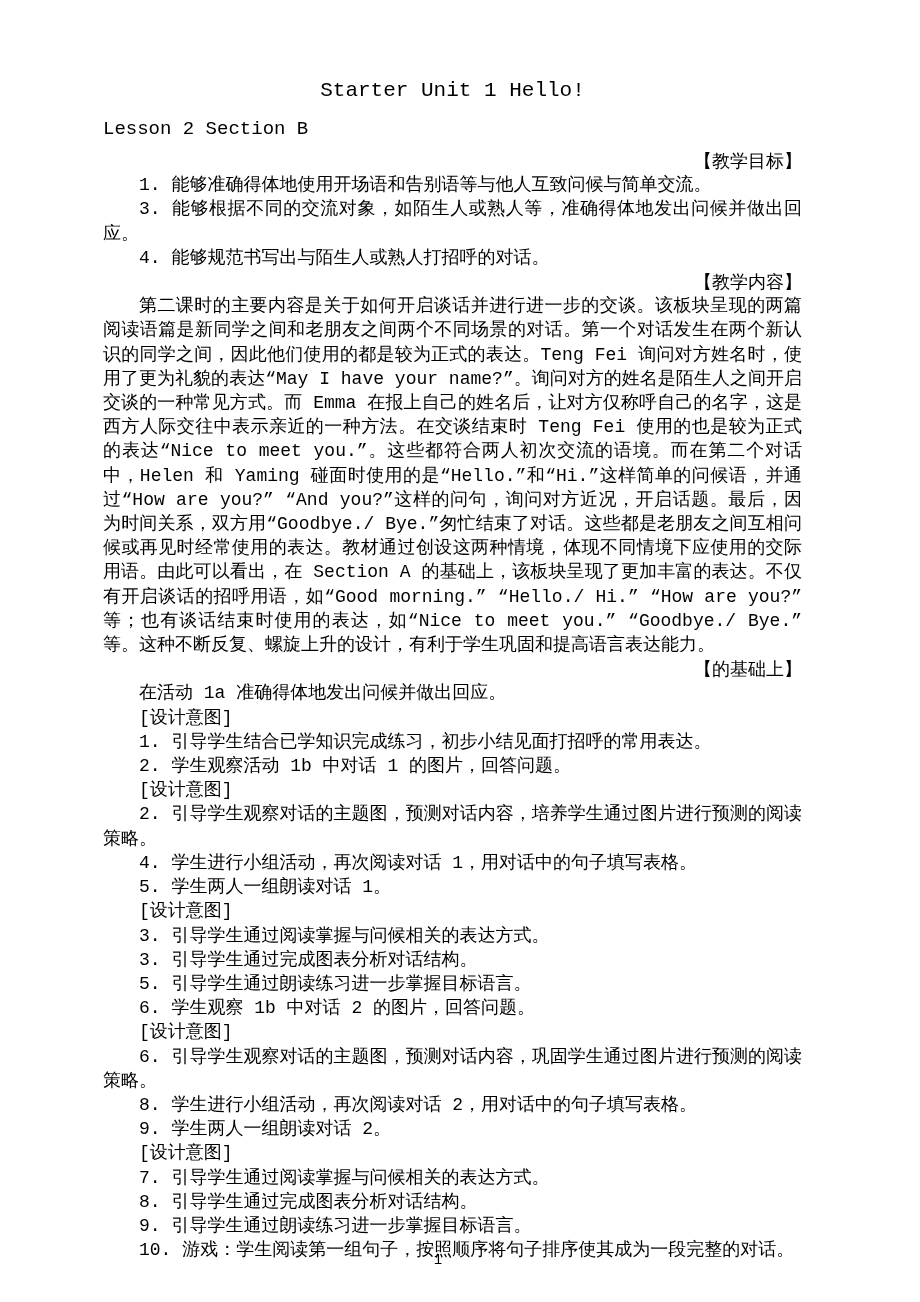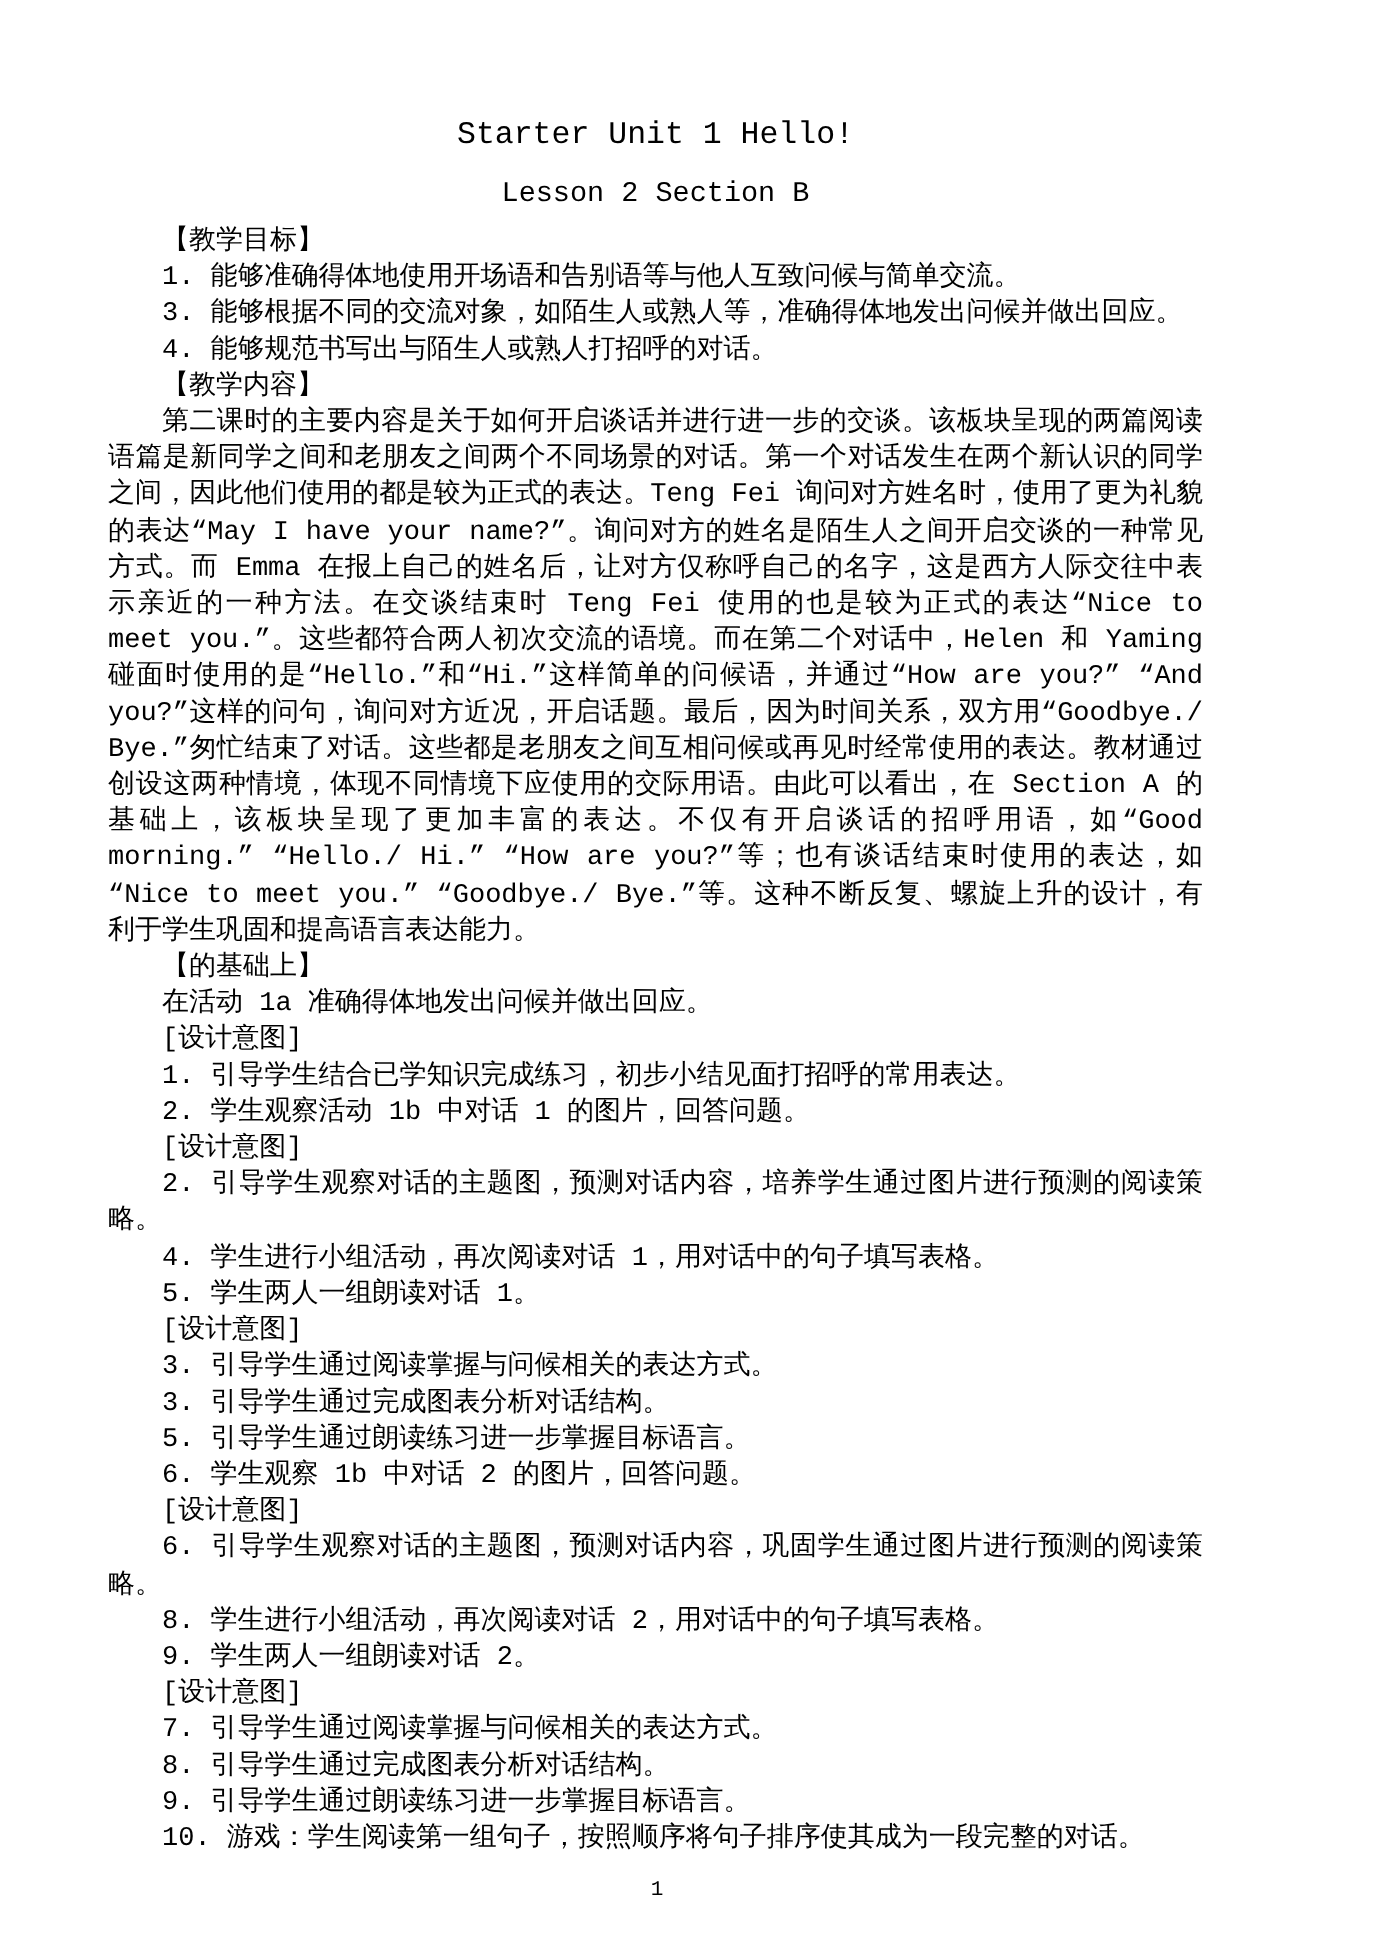--- a/index.html
+++ b/index.html
@@ -12,50 +12,50 @@
     height: 1302px;
     color: #000000;
     
     font-family: "Liberation Mono", "DejaVu Sans Mono", monospace;
   }
   .page {
     position: relative;
     box-sizing: border-box;
     width: 876px;
     height: 1302px;
-    padding: 76px 74px 0 72px;
+    padding: 76px 74px 0 103px;
     background: #ffffff;
     overflow: hidden;
   }
   .doc-title {
     margin: 0;
     font-size: 21px;
     font-weight: normal;
     line-height: 30px;
     text-align: center;
     white-space: nowrap;
   }
   .doc-subtitle {
     margin: 10px 0 7px 0;
     font-size: 19px;
     font-weight: normal;
     line-height: 26px;
-    text-align: center;
     white-space: nowrap;
   }
   .doc-blocks p {
     margin: 0;
     font-size: 18px;
     line-height: 24.2px;
     text-align: justify;
     text-indent: 2em;
     word-break: break-word;
   }
   .doc-blocks p.heading {
-    text-align: left;
+    text-align: right;
+    font-family: Liberation Serif, serif;
   }
   .page-number {
     position: absolute;
     left: 0;
     bottom: 34px;
     width: 100%;
     text-align: center;
     font-size: 14px;
     line-height: 16px;
   }

